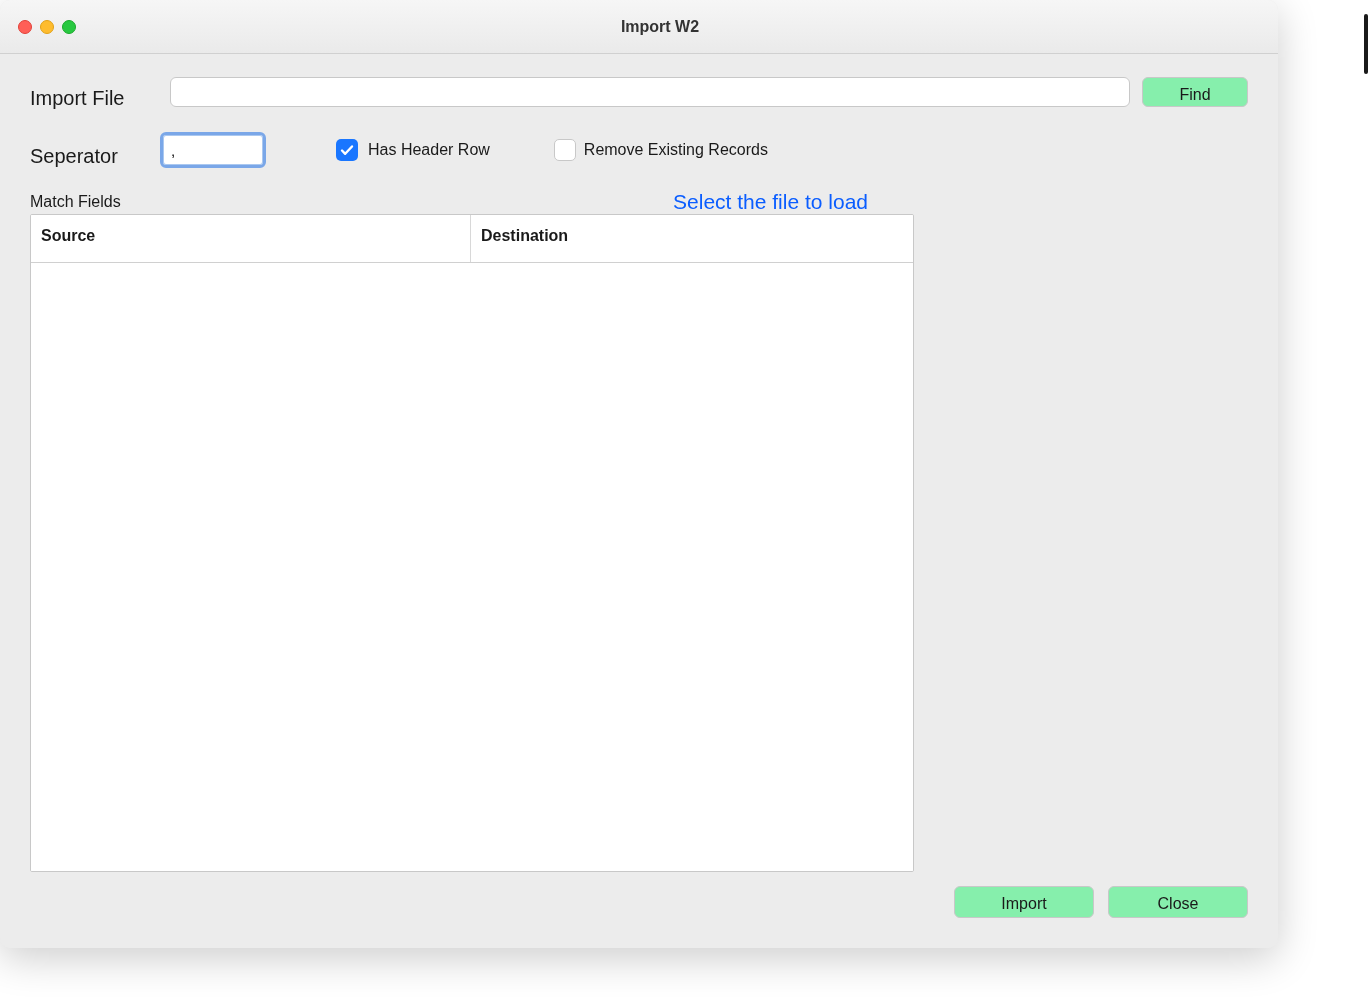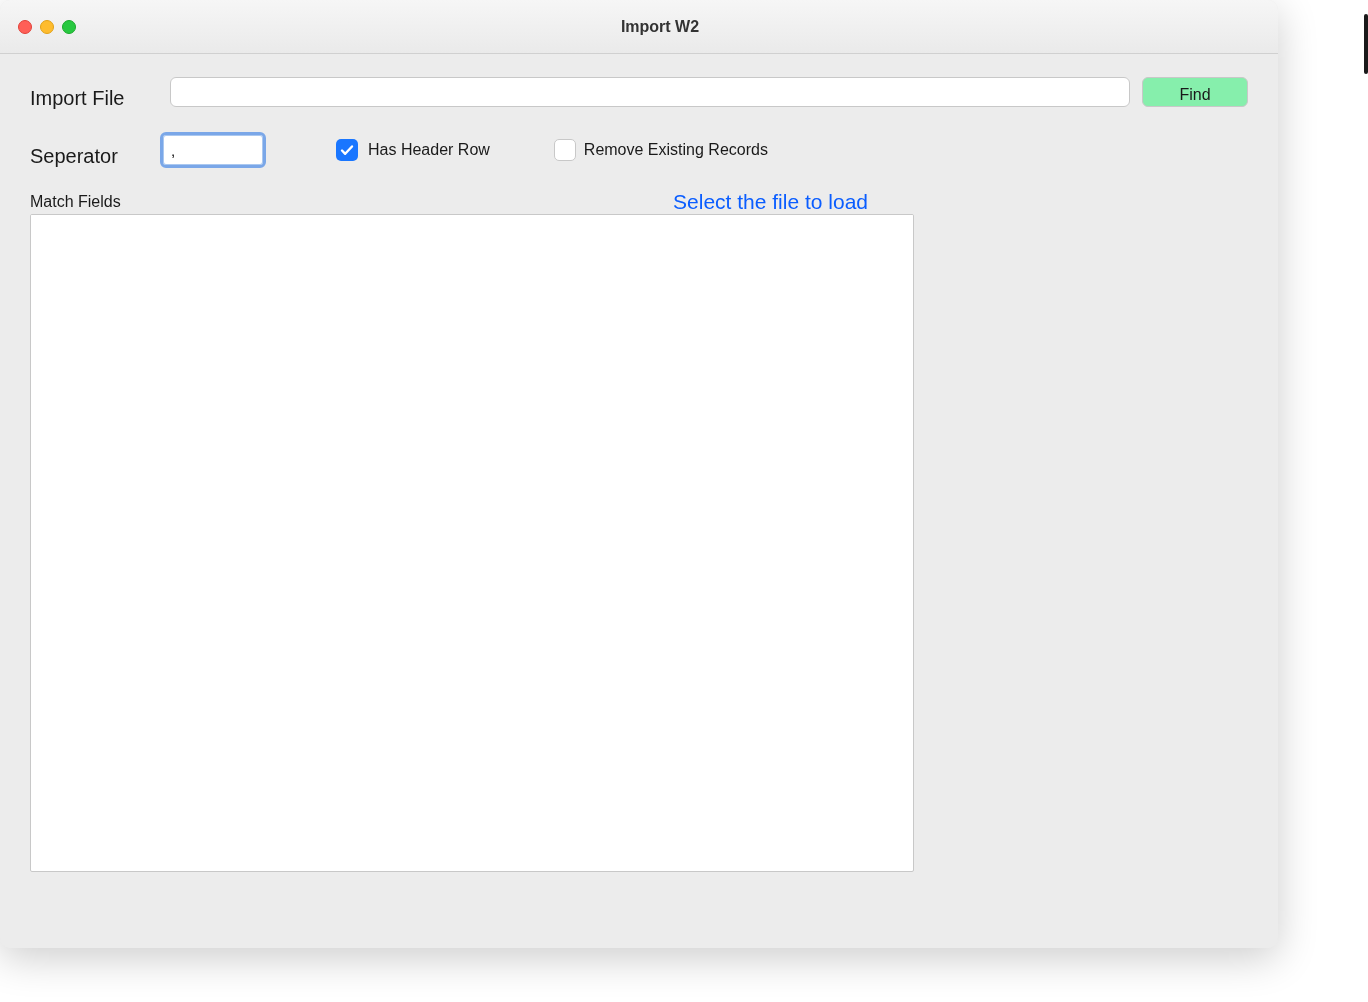--- a/index.html
+++ b/index.html
@@ -251,19 +251,27 @@
           <span class="checkbox-label">Remove Existing Records</span>
         </div>
       </div>
 
       <div class="match-row">
         <div class="match-fields-label">Match Fields</div>
         <div class="select-file-link">Select the file to load</div>
       </div>
 
       <div class="table-container">
+        <div class="table-header">
+          <div class="th th-source">Source</div>
+          <div class="th th-dest">Destination</div>
+        </div>
         <div class="table-body"></div>
       </div>
     </div>
 
+    <div class="footer-buttons">
+      <button class="btn">Import</button>
+      <button class="btn">Close</button>
+    </div>
   </div>
   <div class="right-shadow"></div>
 </div>
 
 </body></html>

